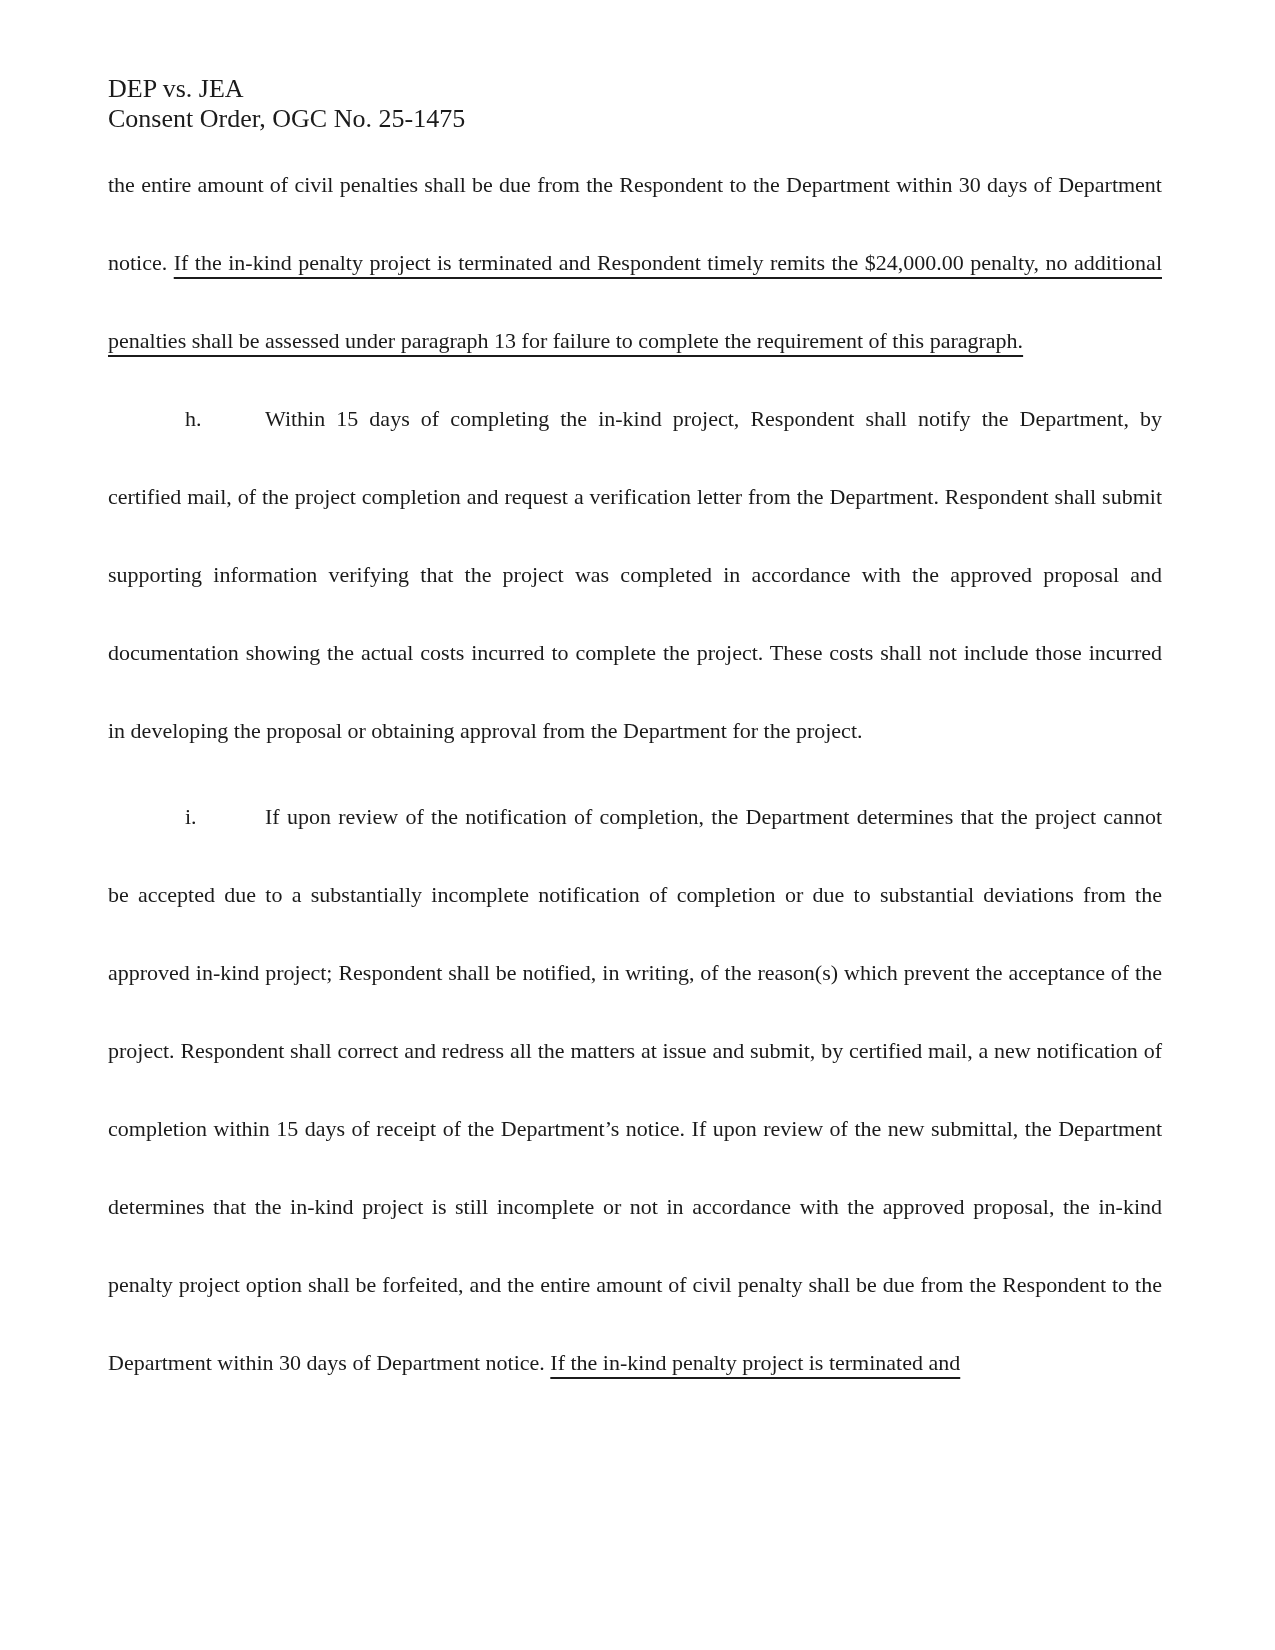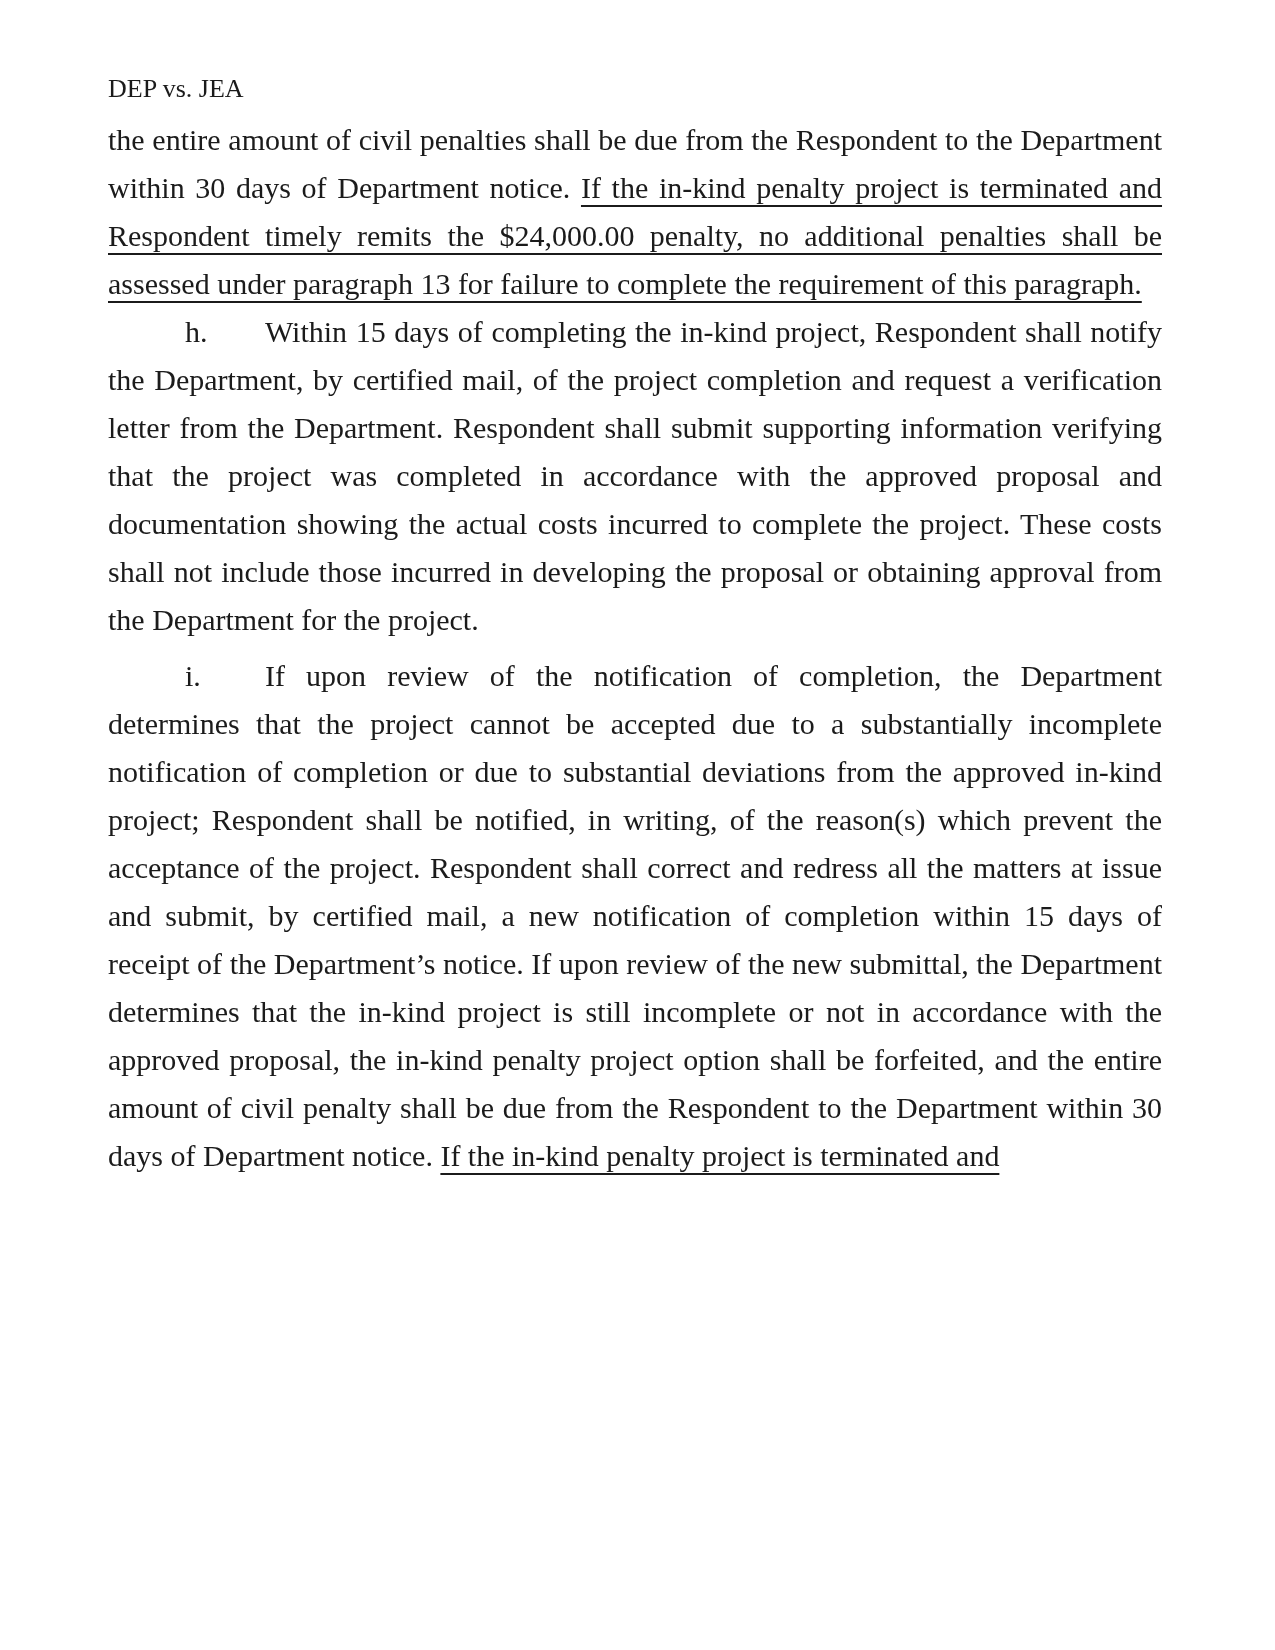--- a/index.html
+++ b/index.html
@@ -18,22 +18,22 @@
     padding: 74px 113px 0 108px;
     overflow: hidden;
   }
   .header {
     font-size: 26px;
     line-height: 30px;
     text-align: left;
   }
   .doc-body {
     margin-top: 12px;
-    font-size: 30px;
-    line-height: 48px;
+    font-size: 22px;
+    line-height: 78px;
     text-align: justify;
   }
   .para {
     margin: 0;
     padding: 0;
   }
   .para-i {
     margin-top: 8px;
   }
   .plabel {
@@ -49,20 +49,21 @@
     text-underline-offset: 7px;
     text-decoration-color: #1b1b1b;
   }
 </style>
 </head>
 <body>
 
 <div class="page">
   <div class="header">
     <div>DEP vs. JEA</div>
+    <div>Consent Order, OGC No. 25-1475</div>
   </div>
 
   <div class="doc-body">
     <p class="para"><span class="run">the entire amount of civil penalties shall be due from the Respondent to the Department within 30 days of Department notice.  </span><span class="run u">If the in-kind penalty project is terminated and Respondent timely remits the $24,000.00 penalty, no additional penalties shall be assessed under paragraph 13 for failure to complete the requirement of this paragraph.</span></p>
 
     <p class="para"><span class="plabel">h.</span><span class="run">Within 15 days of completing the in-kind project, Respondent shall notify the Department, by certified mail, of the project completion and request a verification letter from the Department.  Respondent shall submit supporting information verifying that the project was completed in accordance with the approved proposal and documentation showing the actual costs incurred to complete the project.  These costs shall not include those incurred in developing the proposal or obtaining approval from the Department for the project.</span></p>
 
     <p class="para para-i"><span class="plabel">i.</span><span class="run">If upon review of the notification of completion, the Department determines that the project cannot be accepted due to a substantially incomplete notification of completion or due to substantial deviations from the approved in-kind project; Respondent shall be notified, in writing, of the reason(s) which prevent the acceptance of the project.  Respondent shall correct and redress all the matters at issue and submit, by certified mail, a new notification of completion within 15 days of receipt of the Department’s notice.  If upon review of the new submittal, the Department determines that the in-kind project is still incomplete or not in accordance with the approved proposal, the in-kind penalty project option shall be forfeited, and the entire amount of civil penalty shall be due from the Respondent to the Department within 30 days of Department notice.  </span><span class="run u">If the in-kind penalty project is terminated and</span></p>
   </div>
 </div>

